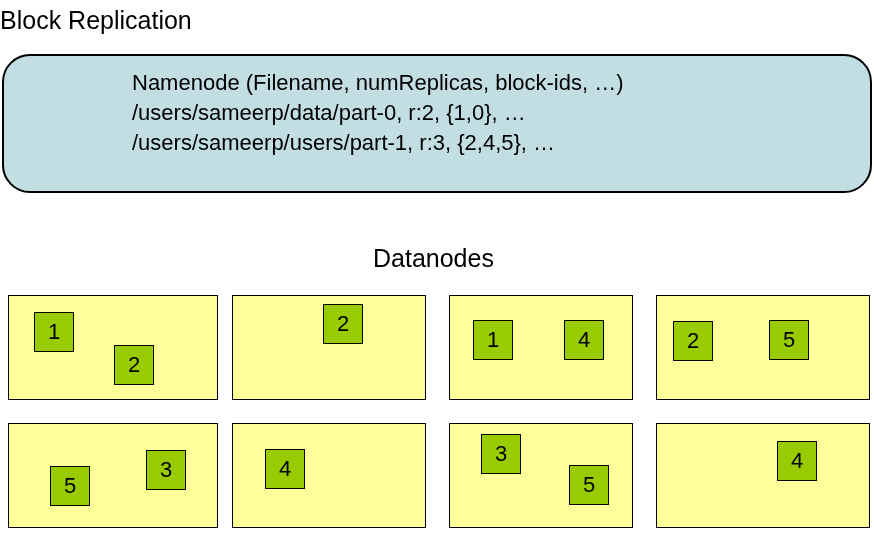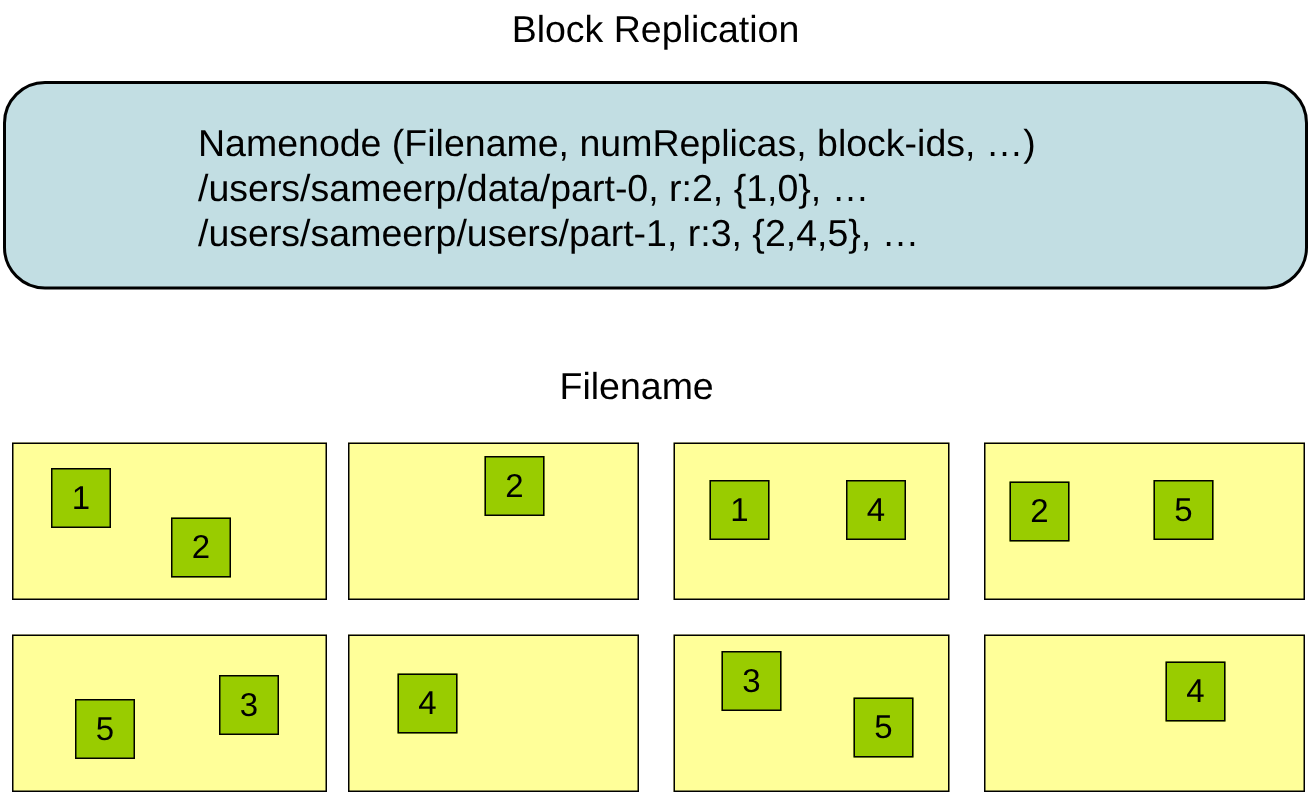--- a/index.html
+++ b/index.html
@@ -14,40 +14,39 @@
     height: 536px;
     background: #ffffff;
     overflow: hidden;
     color: #000000;
   }
   .title {
     position: absolute;
     top: 5px;
     left: 0;
     width: 874px;
-    text-align: center;
     font-size: 25px;
     line-height: 30px;
     color: #000000;
   }
   .namenode-box {
     position: absolute;
     left: 2px;
     top: 54px;
     width: 866px;
     height: 135px;
     background: #c2dee3;
     border: 2px solid #000000;
     border-radius: 28px;
   }
   .namenode-text {
     position: absolute;
     left: 128px;
-    top: 25px;
-    font-size: 25px;
+    top: 12px;
+    font-size: 22px;
     line-height: 30px;
     white-space: nowrap;
   }
   .datanodes-label {
     position: absolute;
     left: 373px;
     top: 243px;
     font-size: 25px;
     line-height: 30px;
     white-space: nowrap;
@@ -88,21 +87,21 @@
   <div class="title">Block Replication</div>
 
   <div class="namenode-box">
     <div class="namenode-text">
       <div>Namenode (Filename, numReplicas, block-ids, …)</div>
       <div>/users/sameerp/data/part-0, r:2, {1,0}, …</div>
       <div>/users/sameerp/users/part-1, r:3, {2,4,5}, …</div>
     </div>
   </div>
 
-  <div class="datanodes-label">Filename</div>
+  <div class="datanodes-label">Datanodes</div>
 
   <div class="datanode row1 col1">
     <div class="block" style="left:25px; top:16px;">1</div>
     <div class="block" style="left:105px; top:49px;">2</div>
   </div>
 
   <div class="datanode row1 col2">
     <div class="block" style="left:90px; top:8px;">2</div>
   </div>
 

